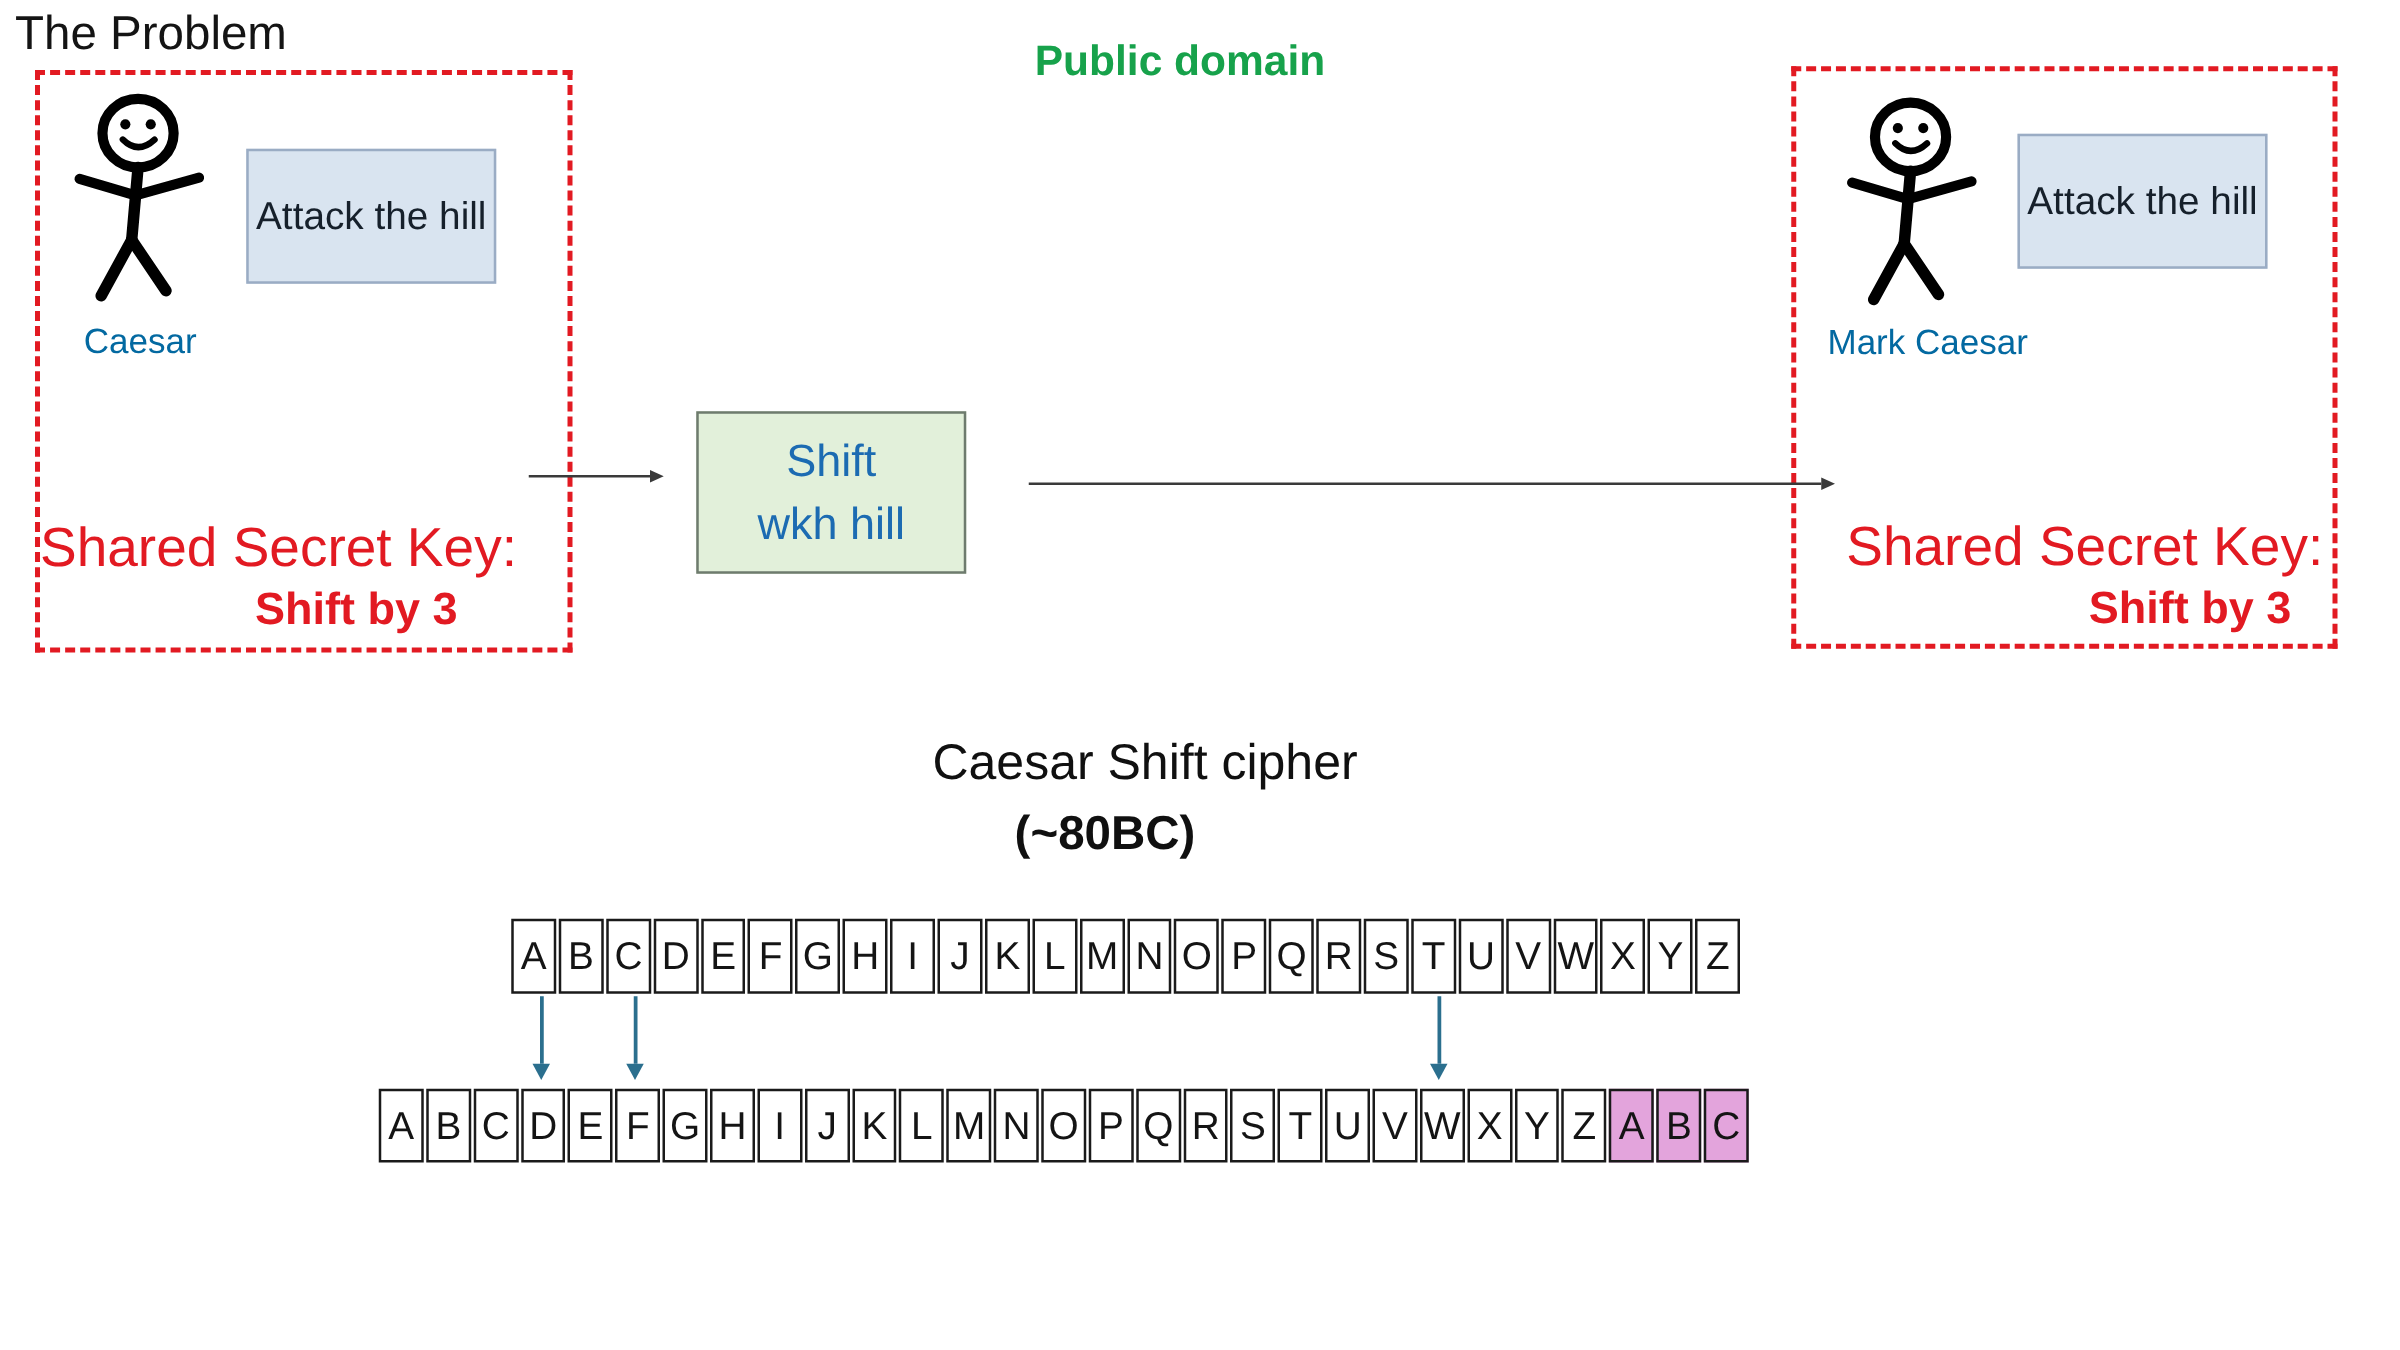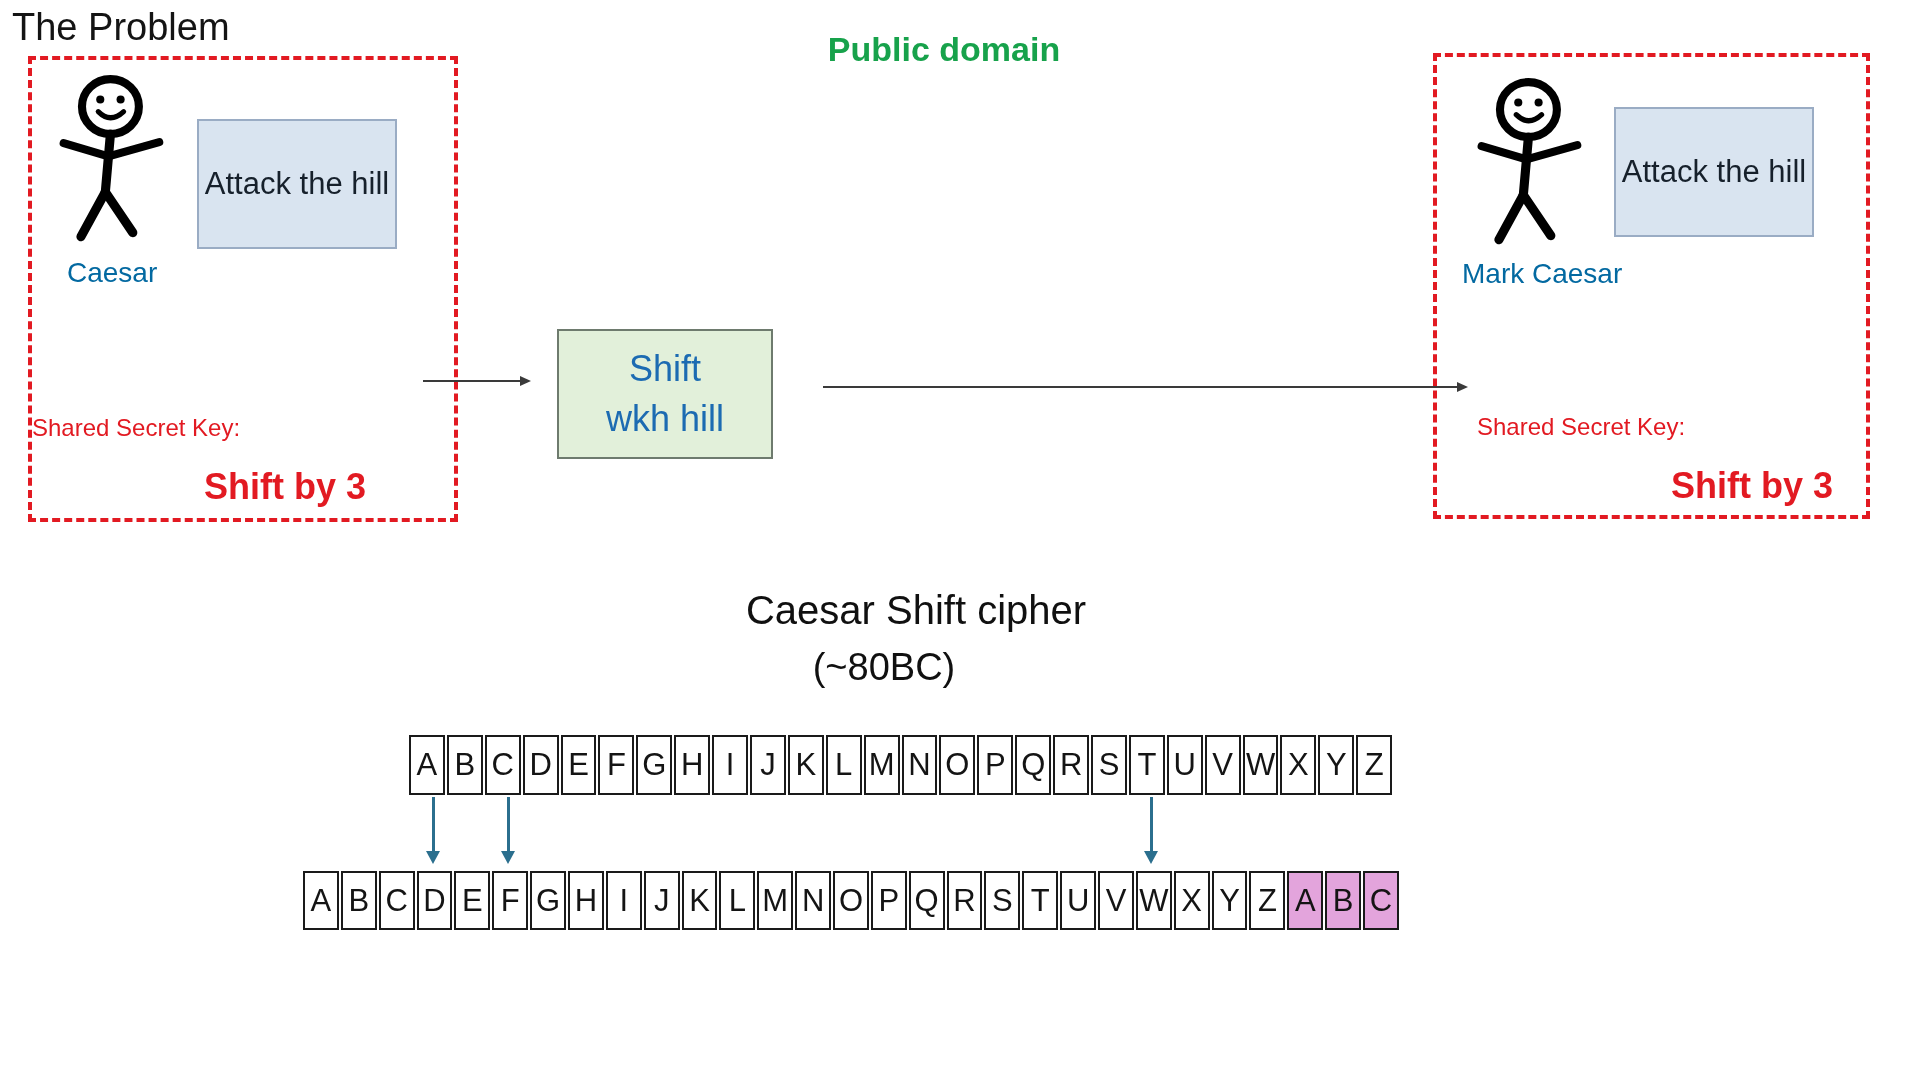--- a/index.html
+++ b/index.html
@@ -29,29 +29,29 @@
 
   .stick{position:absolute;}
   #stick-left{left:25px;top:12px;}
   #stick-right{left:38px;top:18px;}
 
   .actor-name{position:absolute;font-size:28px;color:#0369a1;white-space:nowrap;}
   #name-left{left:35px;top:197px;}
   #name-right{left:25px;top:201px;}
 
   .speech-box{
-    position:absolute;width:200px;height:130px;background:var(--blue-box-bg);
+    position:absolute;width:200px;height:108px;background:var(--blue-box-bg);
     border:2px solid var(--blue-box-border);box-sizing:border-box;
     display:flex;align-items:center;justify-content:center;text-align:center;
     font-size:31px;line-height:1.25;color:#16202b;padding:4px;
   }
   #speech-left{left:165px;top:59px;}
   #speech-right{left:177px;top:50px;}
 
-  .key-label{position:absolute;font-size:24px;color:var(--red);text-align:left;white-space:nowrap;}
+  .key-label{position:absolute;font-size:44px;color:var(--red);text-align:left;white-space:nowrap;}
   .key-value{position:absolute;font-size:36px;font-weight:bold;color:var(--red);text-align:right;white-space:nowrap;}
   #key-label-left{left:0px;width:356px;top:354px;}
   #key-value-left{left:0px;width:334px;top:406px;}
   #key-label-right{left:40px;width:372px;top:356px;}
   #key-value-right{left:40px;width:356px;top:408px;}
 
   #public-domain{left:794px;top:30px;width:300px;text-align:center;
     font-size:34px;font-weight:bold;color:var(--green-text);}
 
   #cipher-msg-box{
@@ -63,21 +63,21 @@
 
   .msg-arrow{position:absolute;height:2px;background:#3a3a3a;}
   .msg-arrow::after{
     content:"";position:absolute;right:-11px;top:-4px;width:0;height:0;
     border-left:11px solid #3a3a3a;border-top:5px solid transparent;border-bottom:5px solid transparent;
   }
   #msg-arrow-left{left:423px;top:380px;width:97px;}
   #msg-arrow-right{left:823px;top:386px;width:634px;}
 
   #cipher-title{left:616px;top:588px;width:600px;text-align:center;font-size:40px;color:#101010;}
-  #cipher-subtitle{left:584px;top:646px;width:600px;text-align:center;font-size:38px;font-weight:normal;color:#101010;}
+  #cipher-subtitle{left:584px;top:646px;width:600px;text-align:center;font-size:38px;font-weight:bold;color:#101010;}
 
   .letter-row{position:absolute;display:flex;gap:2px;box-sizing:border-box;}
   #row-plain{left:409px;top:735px;width:983px;height:60px;}
   #row-cipher{left:303px;top:871px;width:1096px;height:59px;}
   .cell{
     flex:1 1 0;background:#ffffff;border:2px solid #1a1a1a;box-sizing:border-box;
     display:flex;align-items:center;justify-content:center;
     font-size:31px;font-weight:500;color:#141414;
   }
   .cell.hl{background:var(--pink);}

